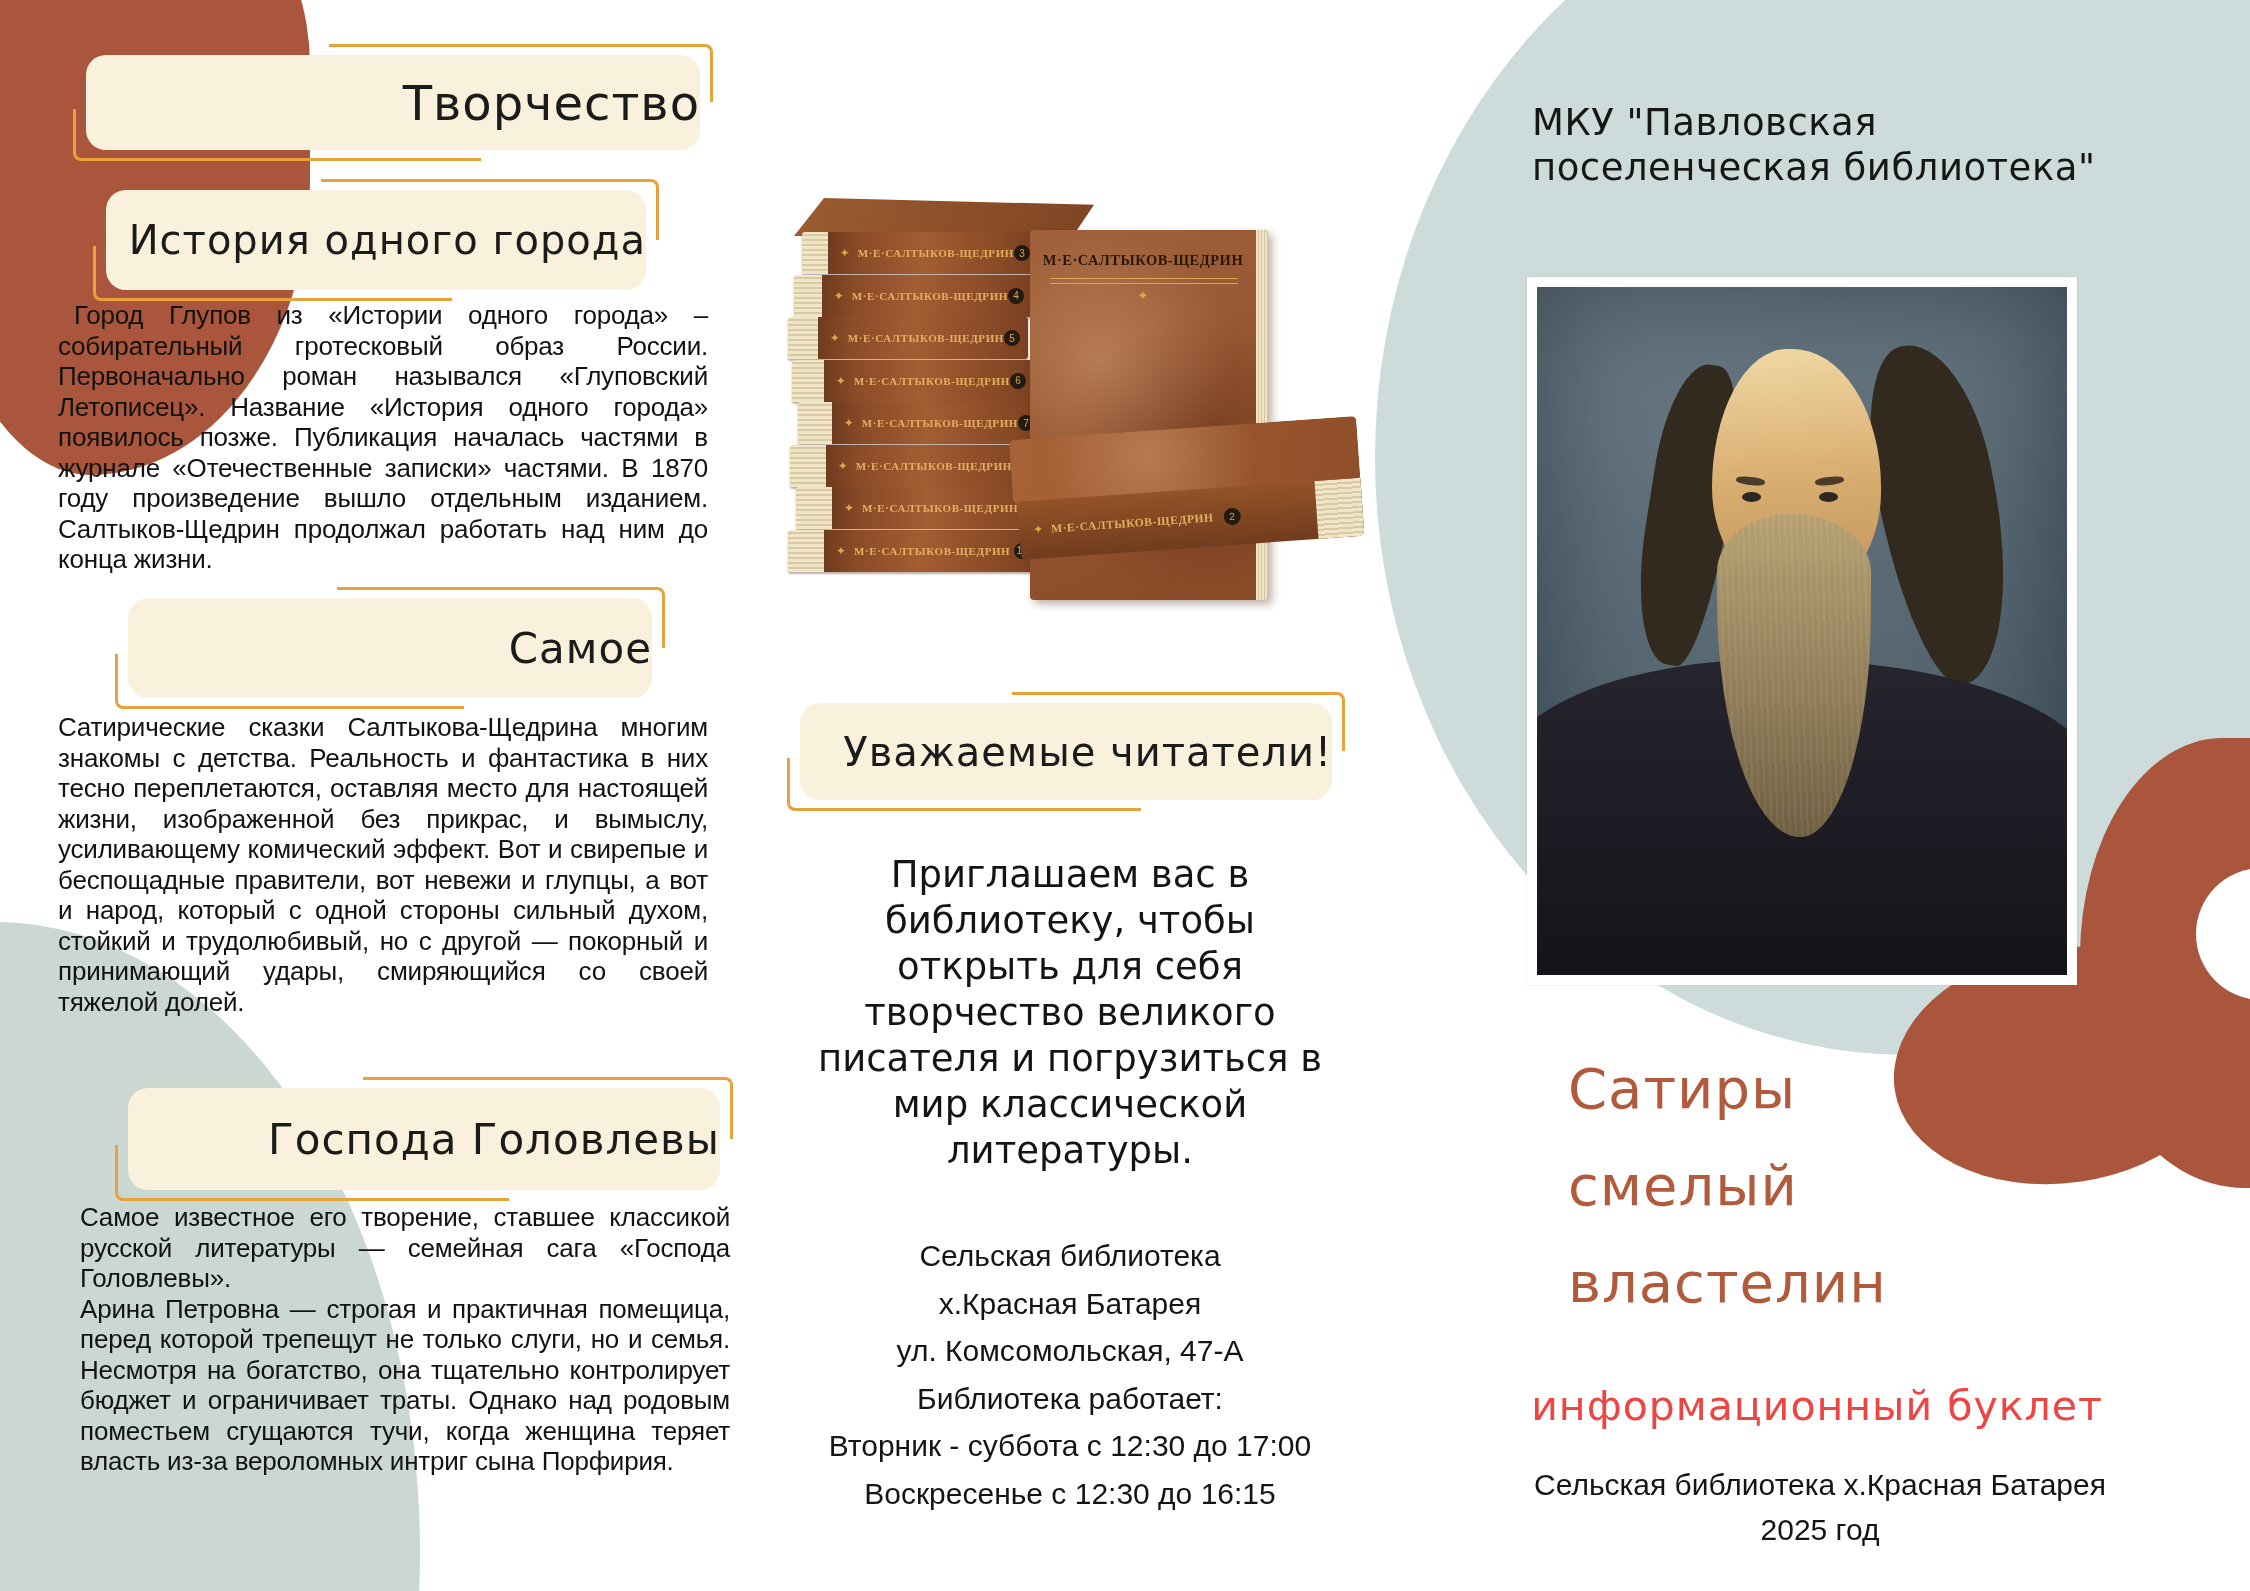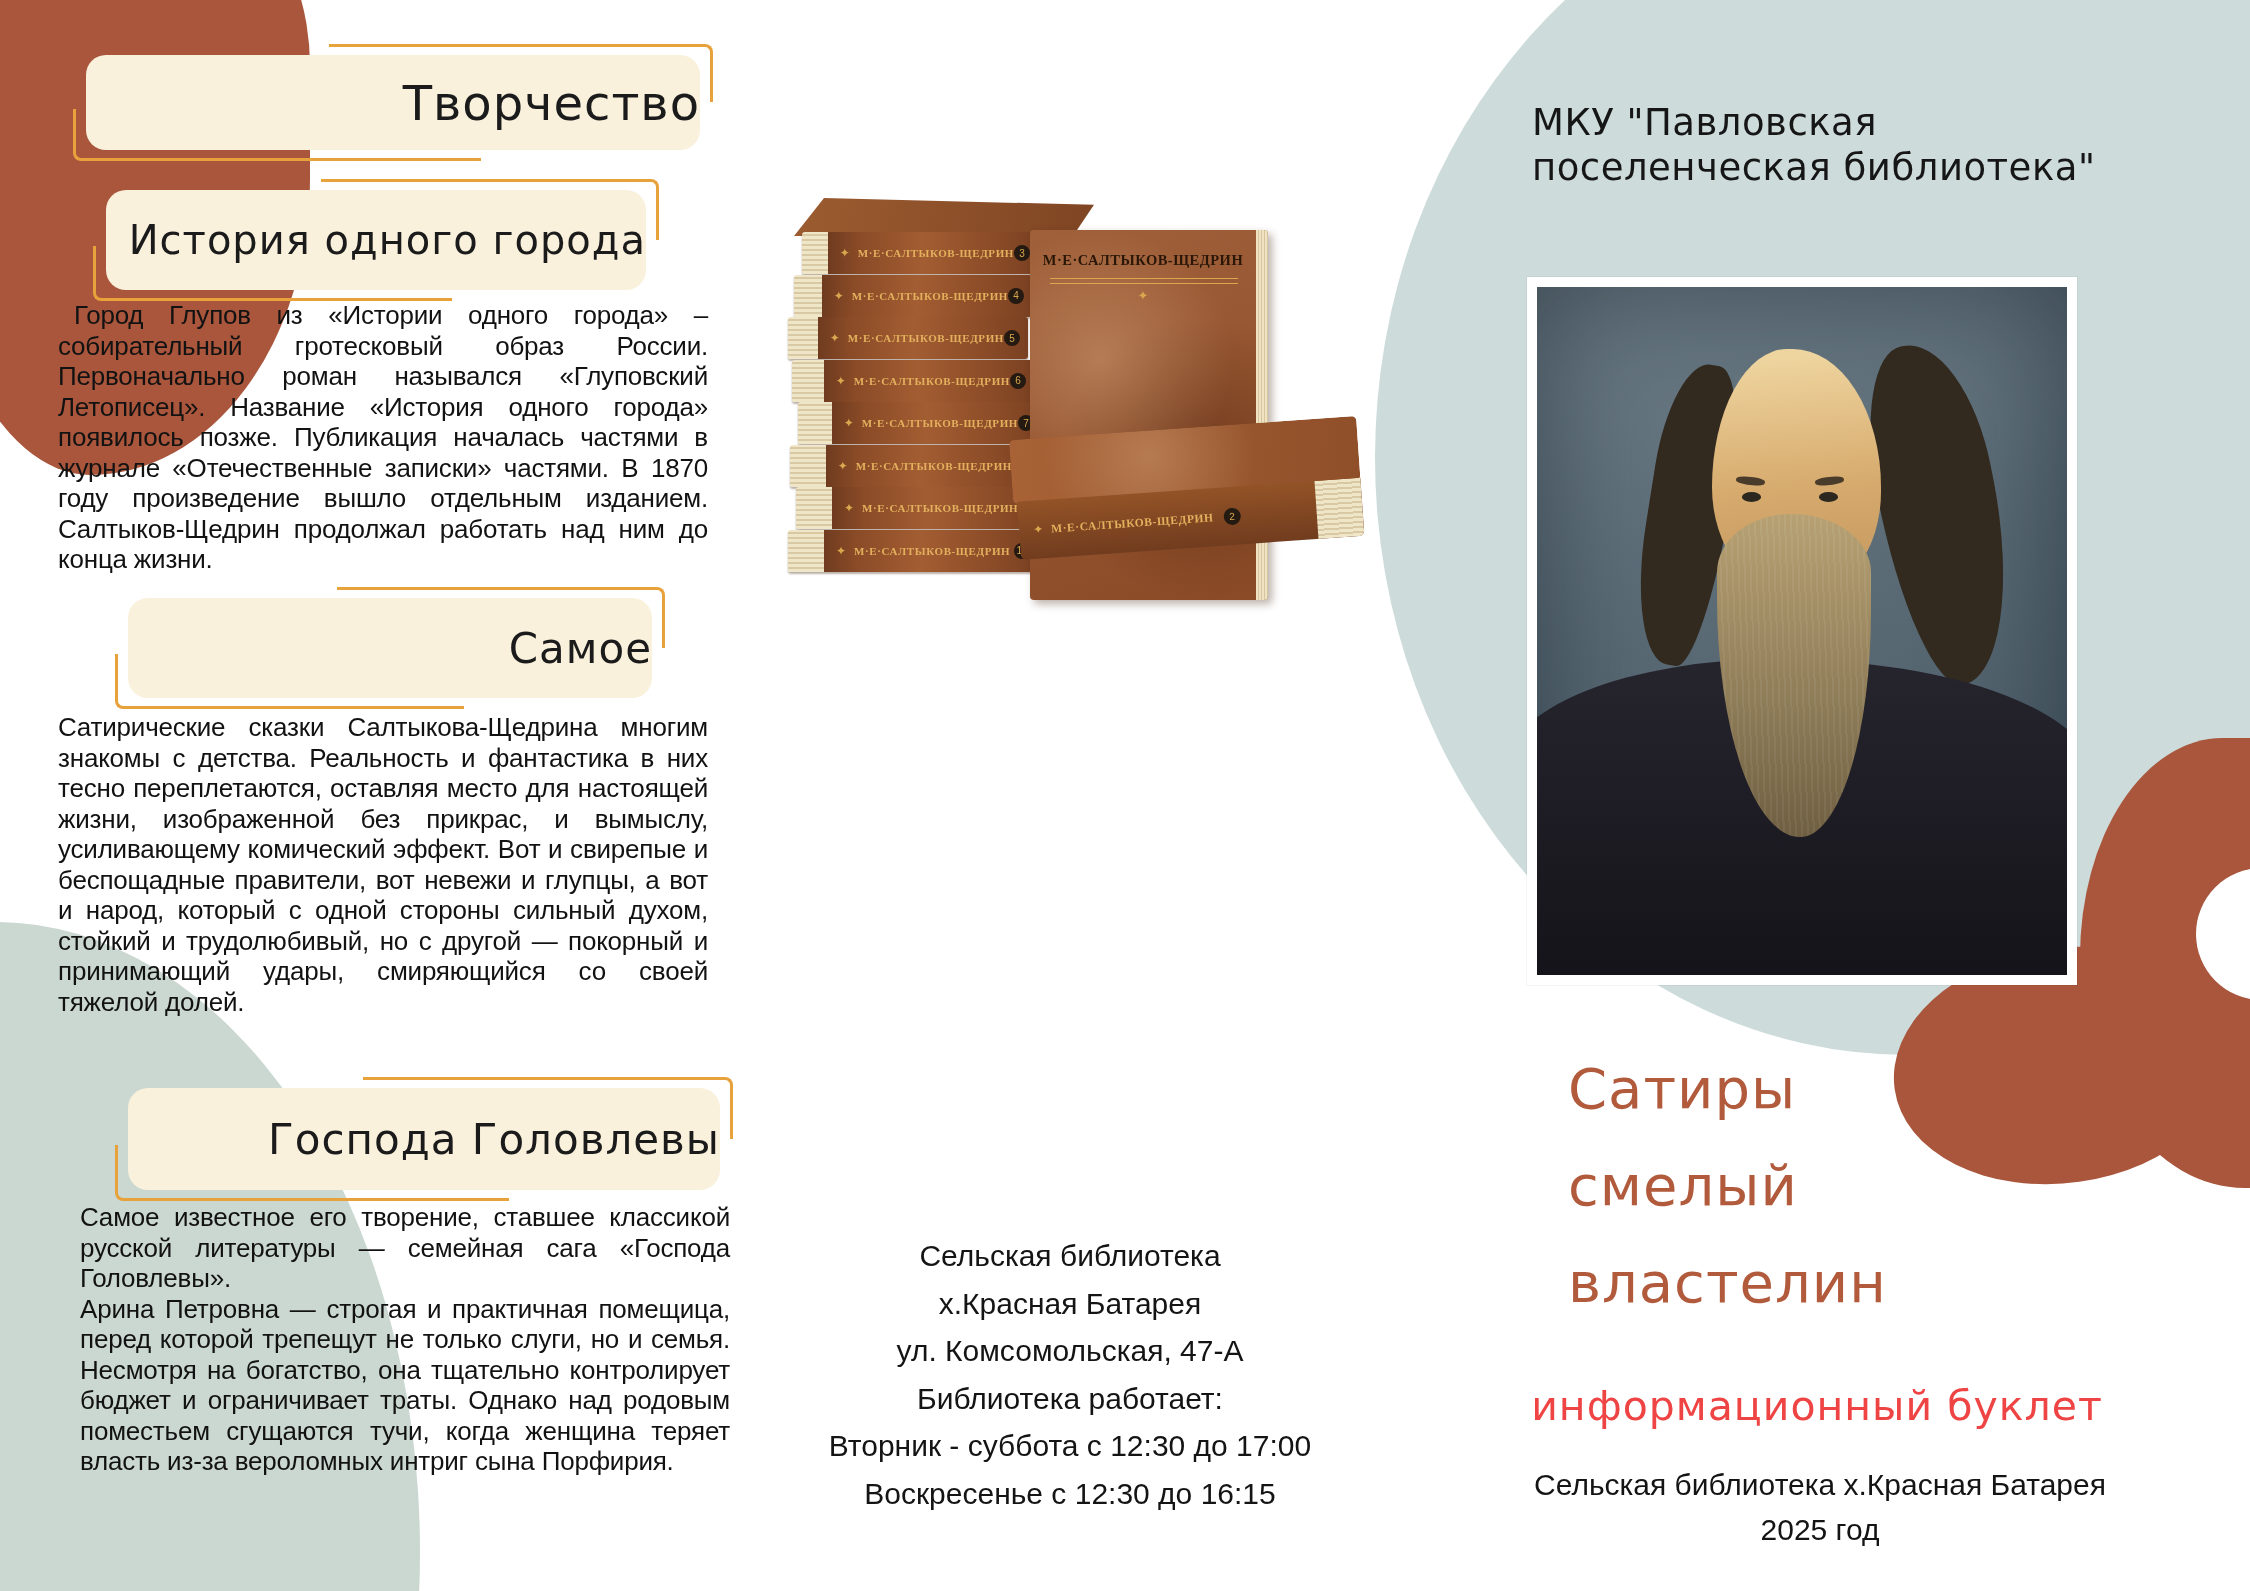--- a/index.html
+++ b/index.html
@@ -227,21 +227,33 @@
       <div class="top-face"></div>
       <div class="front-face">
         <span class="l-orn">✦</span>
         <span class="l-label">М·Е·САЛТЫКОВ-ЩЕДРИН</span>
         <span class="badge">2</span>
         <span class="pages2"></span>
       </div>
     </div>
   </div>
 
-
+  <div class="plaque" style="left:800px;top:703px;width:532px;height:97px;">
+    <div class="bracket-tr"></div>
+    <div class="bracket-bl"></div>
+    <span class="txt" style="font-size:40px;">Уважаемые читатели!</span>
+  </div>
+
+  <div class="abs center-display" style="left:806px;top:852px;width:528px;font-size:37px;line-height:46px;z-index:2;">Приглашаем вас в
+библиотеку, чтобы
+открыть для себя
+творчество великого
+писателя и погрузиться в
+мир классической
+литературы.</div>
 
   <div class="abs center-narrow" style="left:770px;top:1232px;width:600px;font-size:30px;line-height:47.5px;z-index:2;">Сельская библиотека
 х.Красная Батарея
 ул. Комсомольская, 47-А
 Библиотека работает:
 Вторник - суббота с 12:30 до 17:00
 Воскресенье с 12:30 до 16:15</div>
 
   <div class="abs org-text" style="left:1532px;top:100px;width:660px;z-index:2;">МКУ "Павловская
 поселенческая библиотека"</div>

